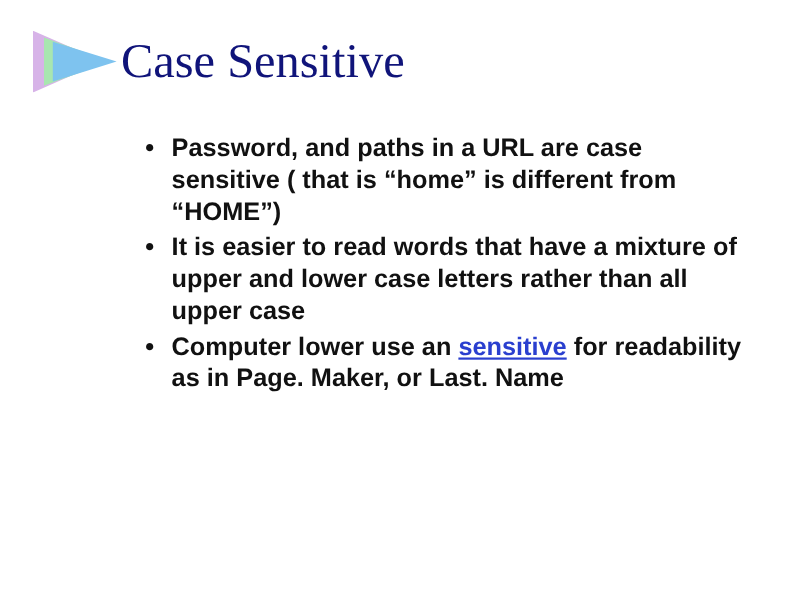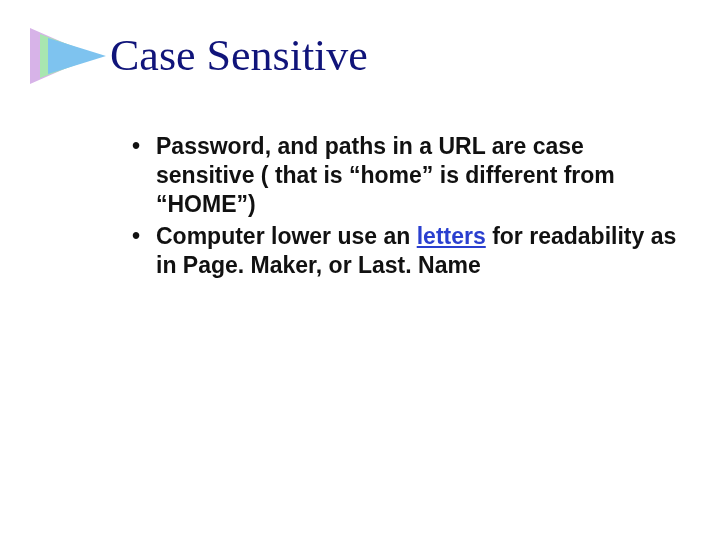--- a/index.html
+++ b/index.html
@@ -27,21 +27,21 @@
     position: absolute;
     top: 30px;
     left: 110px;
     font-family: "Times New Roman", Times, serif;
     font-size: 44px;
     color: #10147a;
     font-weight: 400;
   }
   .body {
     position: absolute;
-    top: 132px;
+    top: 120px;
     left: 128px;
     width: 560px;
     color: #111111;
     font-weight: 700;
     font-size: 23px;
     line-height: 1.25;
   }
   .body ul {
     list-style: none;
     padding: 0;
@@ -76,21 +76,22 @@
       <polygon points="10,6 70,28 10,50" fill="#a8e6b0"></polygon>
       <polygon points="18,10 76,28 18,46" fill="#7ec3ef"></polygon>
     </svg>
   </div>
 
   <div class="title">Case Sensitive</div>
 
   <div class="body">
     <ul>
       <li>Password, and paths in a URL are case sensitive ( that is “home” is different from “HOME”)</li>
+      <li>It is easier to read words that have a mixture of upper and lower case letters rather than all upper case</li>
       <li>
         <span>Computer lower use an </span>
-        <span class="link-term">letters</span>
+        <span class="link-term">sensitive</span>
         <span> for readability as in Page. Maker, or Last. Name</span>
       </li>
     </ul>
   </div>
 
 </div>
 
 </body></html>

